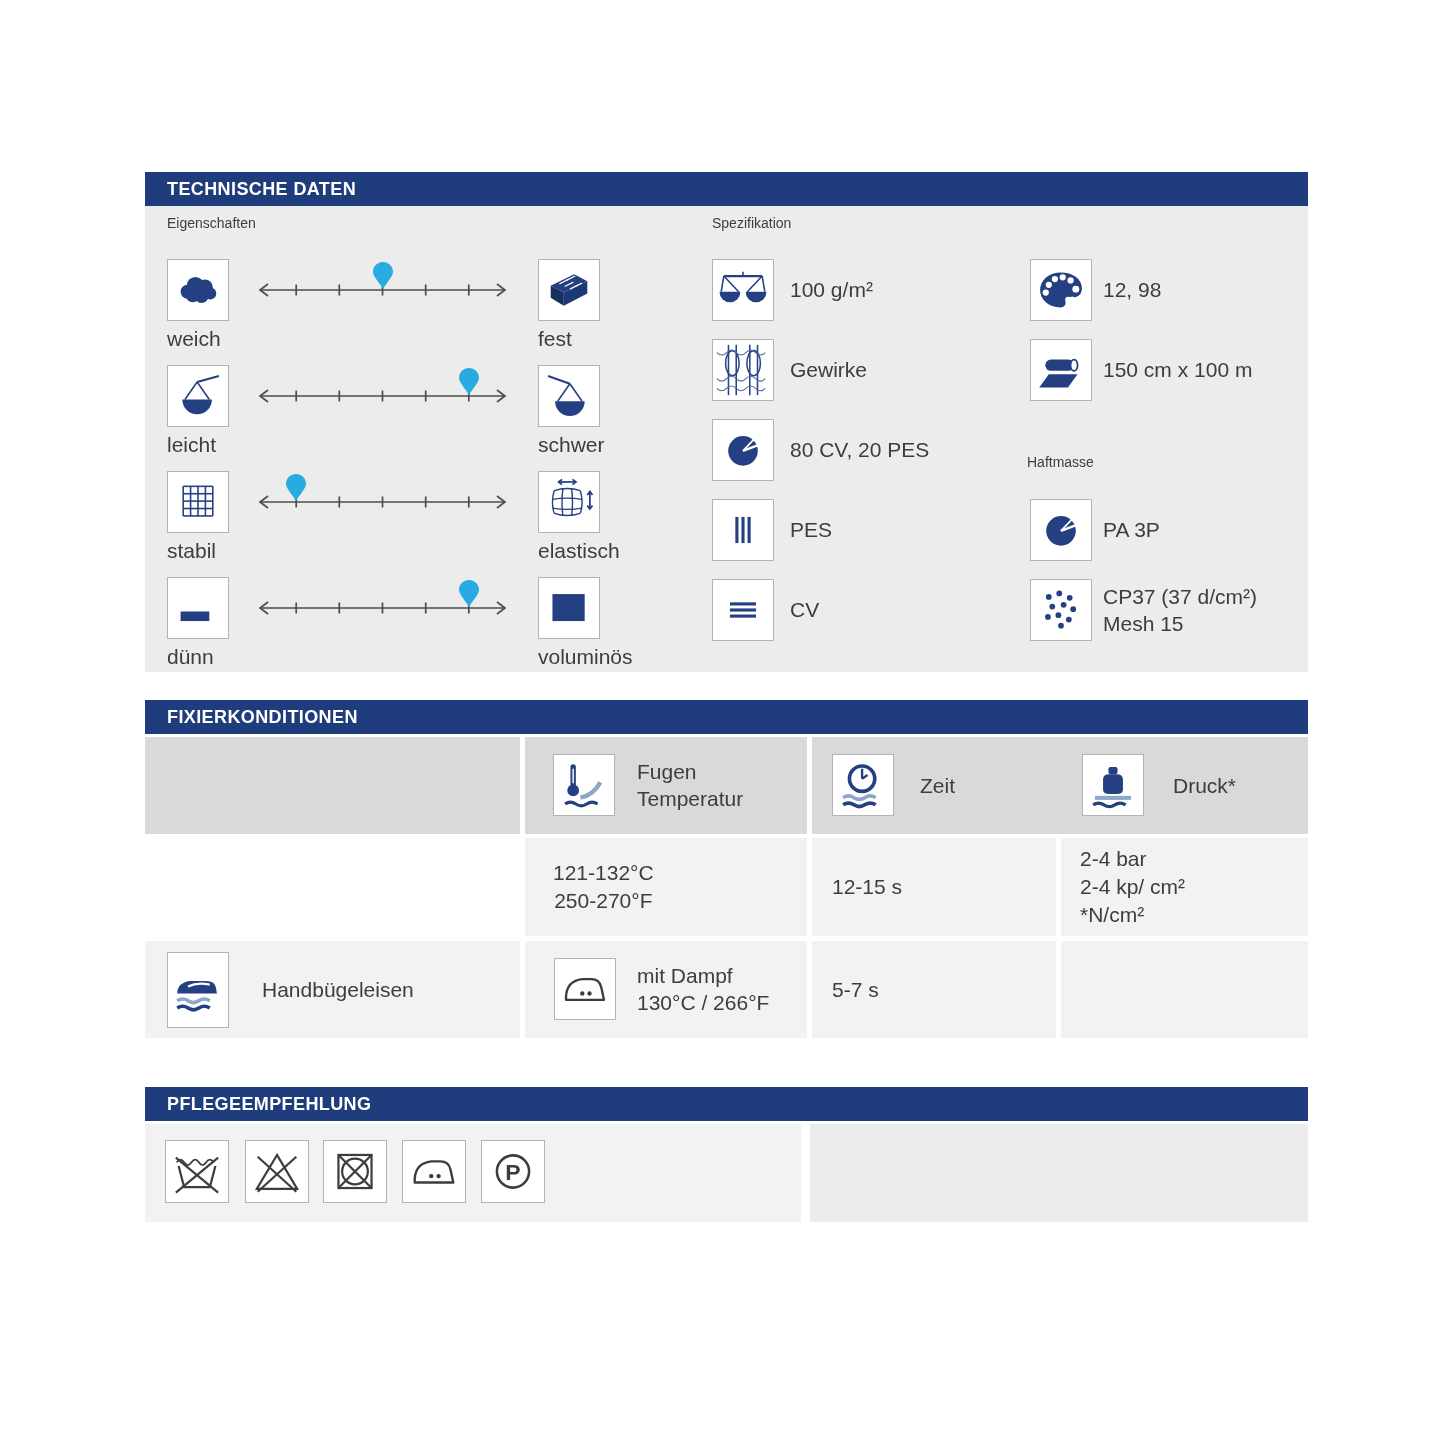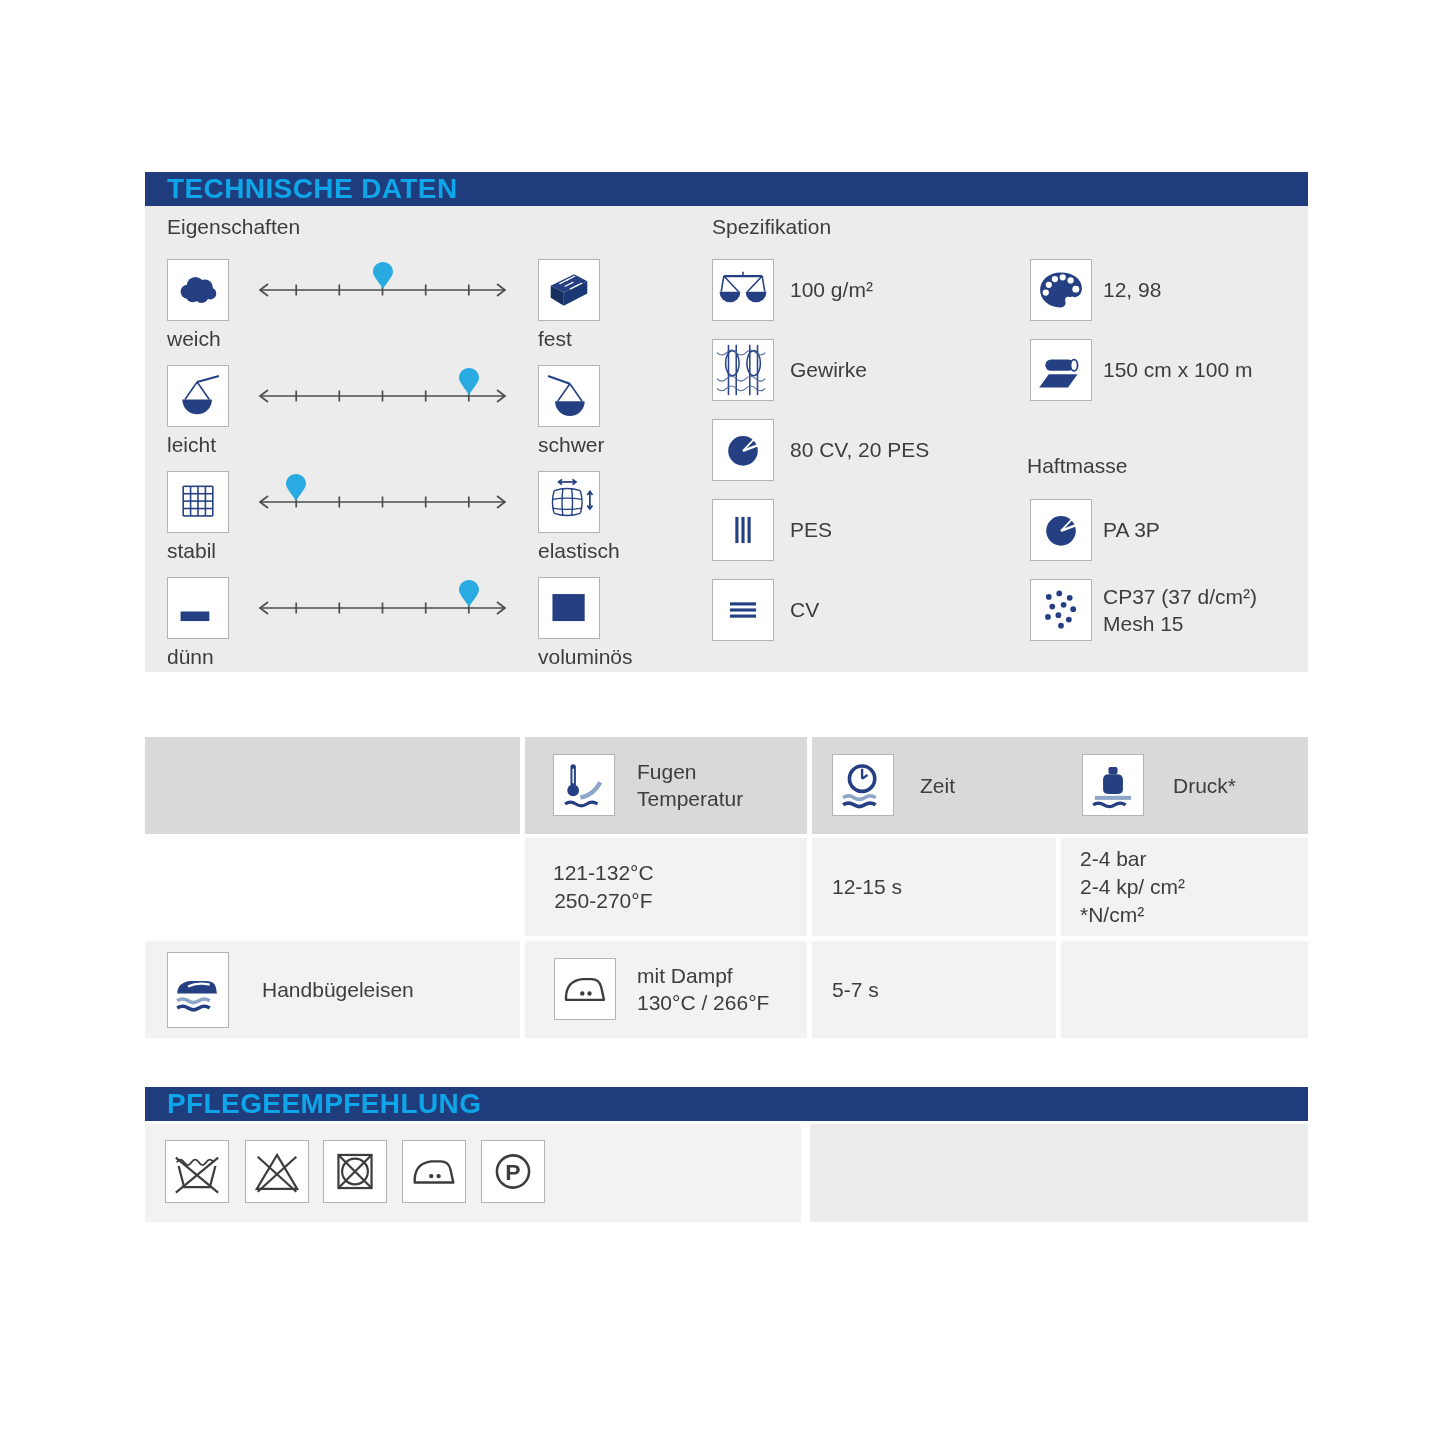--- a/index.html
+++ b/index.html
@@ -1,22 +1,22 @@
 <!DOCTYPE html>
 <html><head>
 <meta charset="utf-8">
 <style>
   html,body{margin:0;padding:0;background:#fff;}
   .page{position:relative;width:1450px;height:1450px;background:#ffffff;
         font-family:"Liberation Sans",sans-serif;color:#3d3d3d;overflow:hidden;}
   .bar{position:absolute;left:145px;width:1163px;height:34px;background:#1f3c7c;
-       color:#0ea5e9;font-weight:bold;font-size:28px;line-height:34px;
+       color:#ffffff;font-weight:bold;font-size:18px;line-height:34px;
        padding-left:22px;box-sizing:border-box;letter-spacing:.4px;}
   .s1body{position:absolute;left:145px;top:206px;width:1163px;height:466px;background:#ececec;}
-  .subhead{position:absolute;font-size:21px;color:#3d3d3d;}
+  .subhead{position:absolute;font-size:14px;color:#3d3d3d;}
   .ib{position:absolute;background:#ffffff;border:1px solid #b3b3b3;box-sizing:border-box;
       display:flex;align-items:center;justify-content:center;}
   .ib svg{display:block;}
   .lbl{position:absolute;font-size:21px;color:#3d3d3d;white-space:pre-line;line-height:1.3;}
   .vmid{display:flex;align-items:center;}
   .track{position:absolute;width:259px;height:24px;}
   .marker{position:absolute;top:-16px;width:20px;height:27px;}
   .cell{position:absolute;box-sizing:border-box;display:flex;align-items:center;}
   .hcell{background:#d9d9d9;}
   .dcell{background:#f2f2f2;}
@@ -338,20 +338,23 @@
             <circle cx="28" cy="37" r="3.3"></circle>
             <circle cx="40" cy="42" r="3.3"></circle>
             <circle cx="31" cy="49" r="3.3"></circle>
           </g>
         </svg>
     </div>
     <div class="lbl vmid" style="left:958px;top:373px;height:62px;">CP37 (37 d/cm²)
 Mesh 15</div>
   </div>
 
+  <div class="bar" style="top:700px;">
+    <span>FIXIERKONDITIONEN</span>
+  </div>
 
   <div class="cell hcell" style="left:145px;top:737px;width:375px;height:97px;"></div>
   <div class="cell hcell" style="left:525px;top:737px;width:282px;height:97px;">
     <div class="ib" style="left:28px;top:17px;width:62px;height:62px;">
       <svg width="56" height="56" viewBox="0 0 62 62">
           <line x1="19" y1="11" x2="19" y2="31" stroke="#243f82" stroke-width="6" stroke-linecap="round"></line>
           <line x1="19" y1="13" x2="19" y2="29" stroke="#ffffff" stroke-width="1.6"></line>
           <circle cx="19" cy="37" r="6.5" fill="#243f82"></circle>
           <path d="M27 45 Q42 42 49 28" stroke="#8ea6c8" stroke-width="5" fill="none"></path>
           <path d="M10 52 q6 -4 12 0 t12 0 t12 0" stroke="#243f82" stroke-width="3.5" fill="none"></path>

